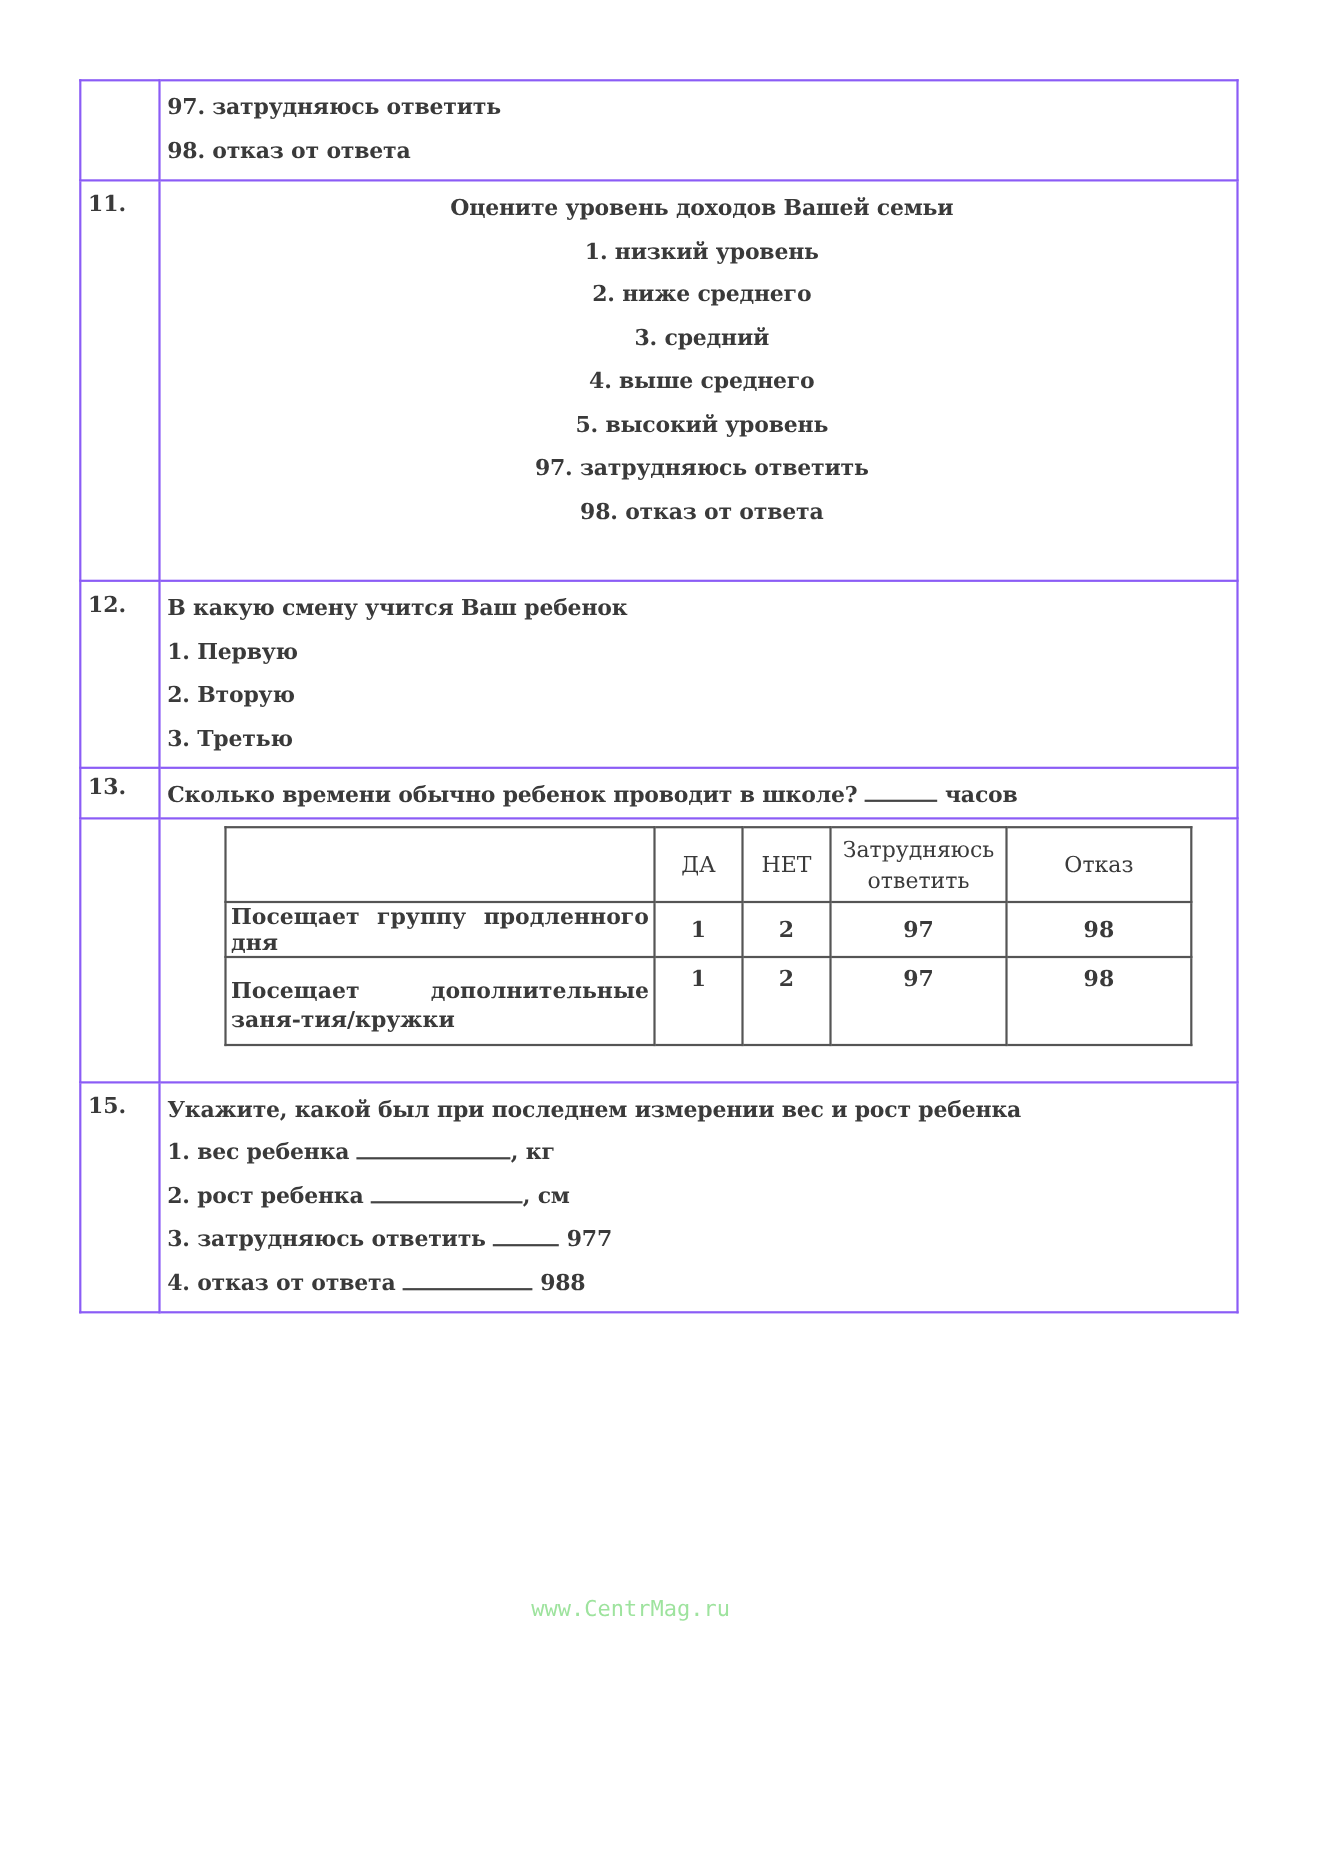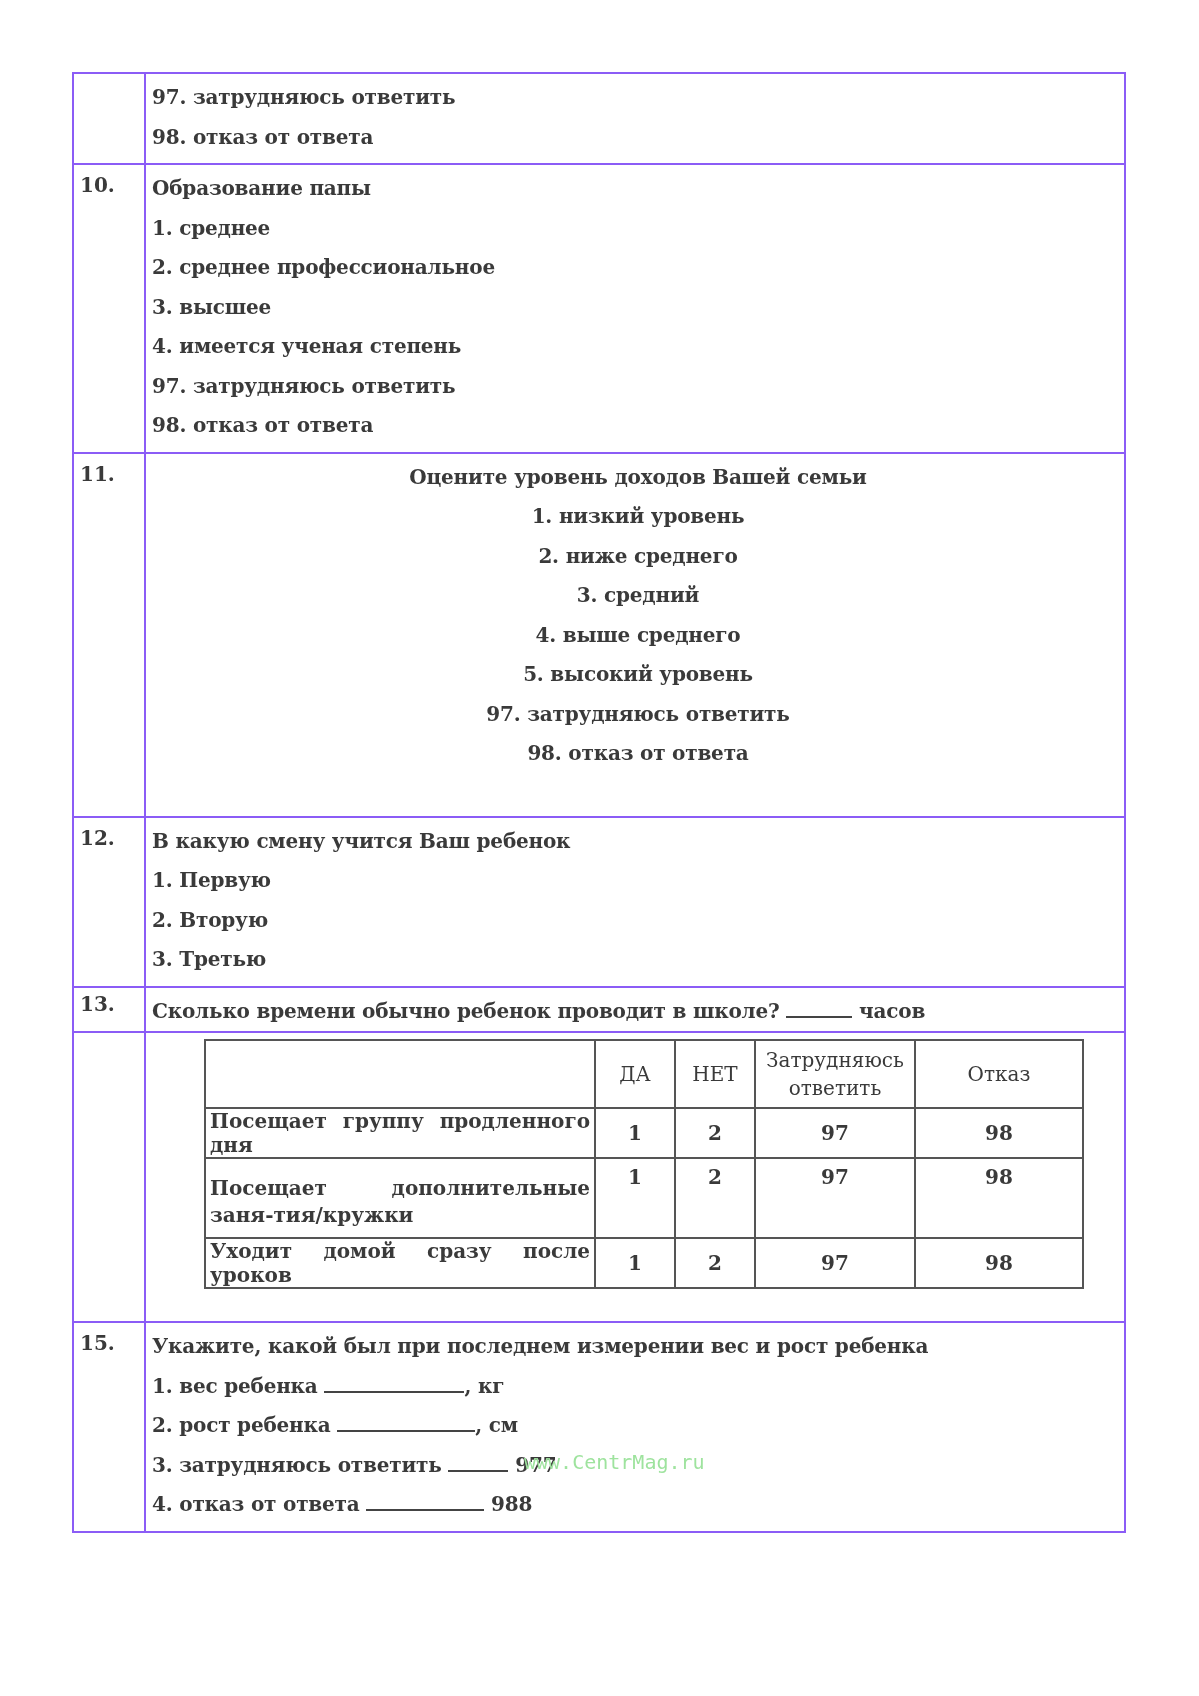--- a/index.html
+++ b/index.html
@@ -12,50 +12,38 @@
   td.body { padding: 4px 0 6px 6px !important; }
   .line { font-weight: bold; font-size: 20px; height: 39.5px; line-height: 39.5px; white-space: nowrap; letter-spacing: -0.2px; }
   .blank { display: inline-block; border-bottom: 2px solid #444; height: 16px; vertical-align: baseline; }
   table.inner { border-collapse: collapse; margin: 6px 0 10px 58px; width: 880px; table-layout: fixed; }
   table.inner td { border: 2px solid #555; font-size: 20px; font-weight: bold; text-align: center; height: 38px; padding: 0 4px; }
   table.inner td.rowlabel { text-align: justify; text-align-last: left; width: 380px; margin-left: 48px; }
   table.inner tr.head td { height: 66px; font-weight: normal; line-height: 28px; }
   .monthbox { margin-left: 230px; margin-top: 4px; display: flex; height: 40px; }
   .monthbox .cell { width: 52px; height: 40px; border: 2px solid #555; border-top: none; }
   .monthbox .cell + .cell { border-left: none; }
-  .watermark { position: absolute; left: 524px; top: 1450px; font-family: "DejaVu Sans Mono", monospace;
+  .watermark { position: absolute; left: 483px; top: 1450px; font-family: "DejaVu Sans Mono", monospace;
                font-size: 20px; color: #9ee39e; }
 </style>
 </head>
 <body>
 
 <div class="page">
 <table class="main">
 <tbody>
 
   <tr>
     <td class="num" style="padding:0 !important;"></td>
     <td class="body">
       <div class="line">97. затрудняюсь ответить</div>
       <div class="line">98. отказ от ответа</div>
     </td>
   </tr>
 
-  <tr>
-    <td class="num">10.</td>
-    <td class="body">
-      <div class="line">Образование папы</div>
-      <div class="line">1. среднее</div>
-      <div class="line">2. среднее профессиональное</div>
-      <div class="line">3. высшее</div>
-      <div class="line">4. имеется ученая степень</div>
-      <div class="line">97. затрудняюсь ответить</div>
-      <div class="line">98. отказ от ответа</div>
-    </td>
-  </tr>
 
   <tr>
     <td class="num">11.</td>
     <td class="body" style="padding-bottom:42px !important;text-align:center;">
       <div class="line">Оцените уровень доходов Вашей семьи</div>
       <div class="line">1. низкий уровень</div>
       <div class="line">2. ниже среднего</div>
       <div class="line">3. средний</div>
       <div class="line">4. выше среднего</div>
       <div class="line">5. высокий уровень</div>
@@ -104,27 +92,20 @@
           <td>97</td>
           <td>98</td>
         </tr>
         <tr>
           <td class="rowlabel" style="height:62px; line-height:27px; vertical-align:top; padding-top:16px;">Посещает дополнительные заня-тия/кружки</td>
           <td style="vertical-align:top; padding-top:6px;">1</td>
           <td style="vertical-align:top; padding-top:6px;">2</td>
           <td style="vertical-align:top; padding-top:6px;">97</td>
           <td style="vertical-align:top; padding-top:6px;">98</td>
         </tr>
-        <tr>
-          <td class="rowlabel">Уходит домой сразу после уроков</td>
-          <td>1</td>
-          <td>2</td>
-          <td>97</td>
-          <td>98</td>
-        </tr>
       </tbody>
             </table>
       <div style="height:22px;"></div>
     </td>
   </tr>
 
 
   <tr>
     <td class="num">15.</td>
     <td class="body">

